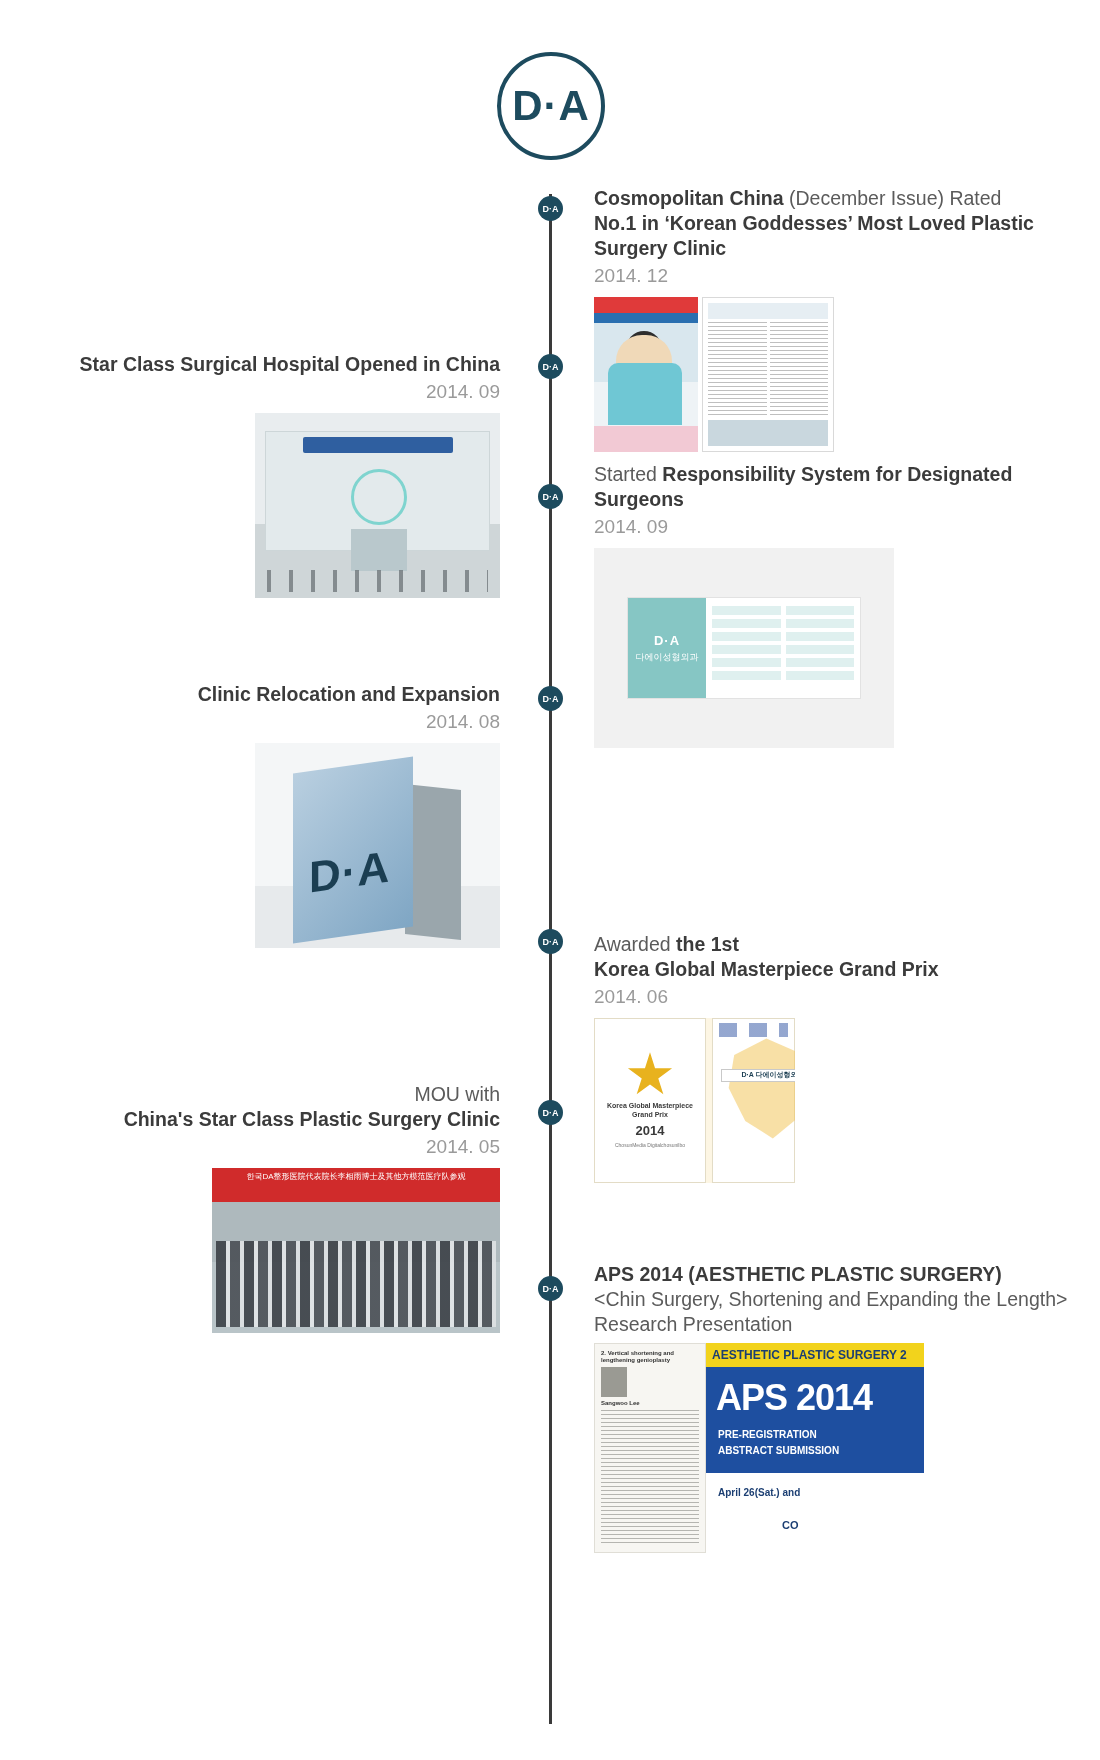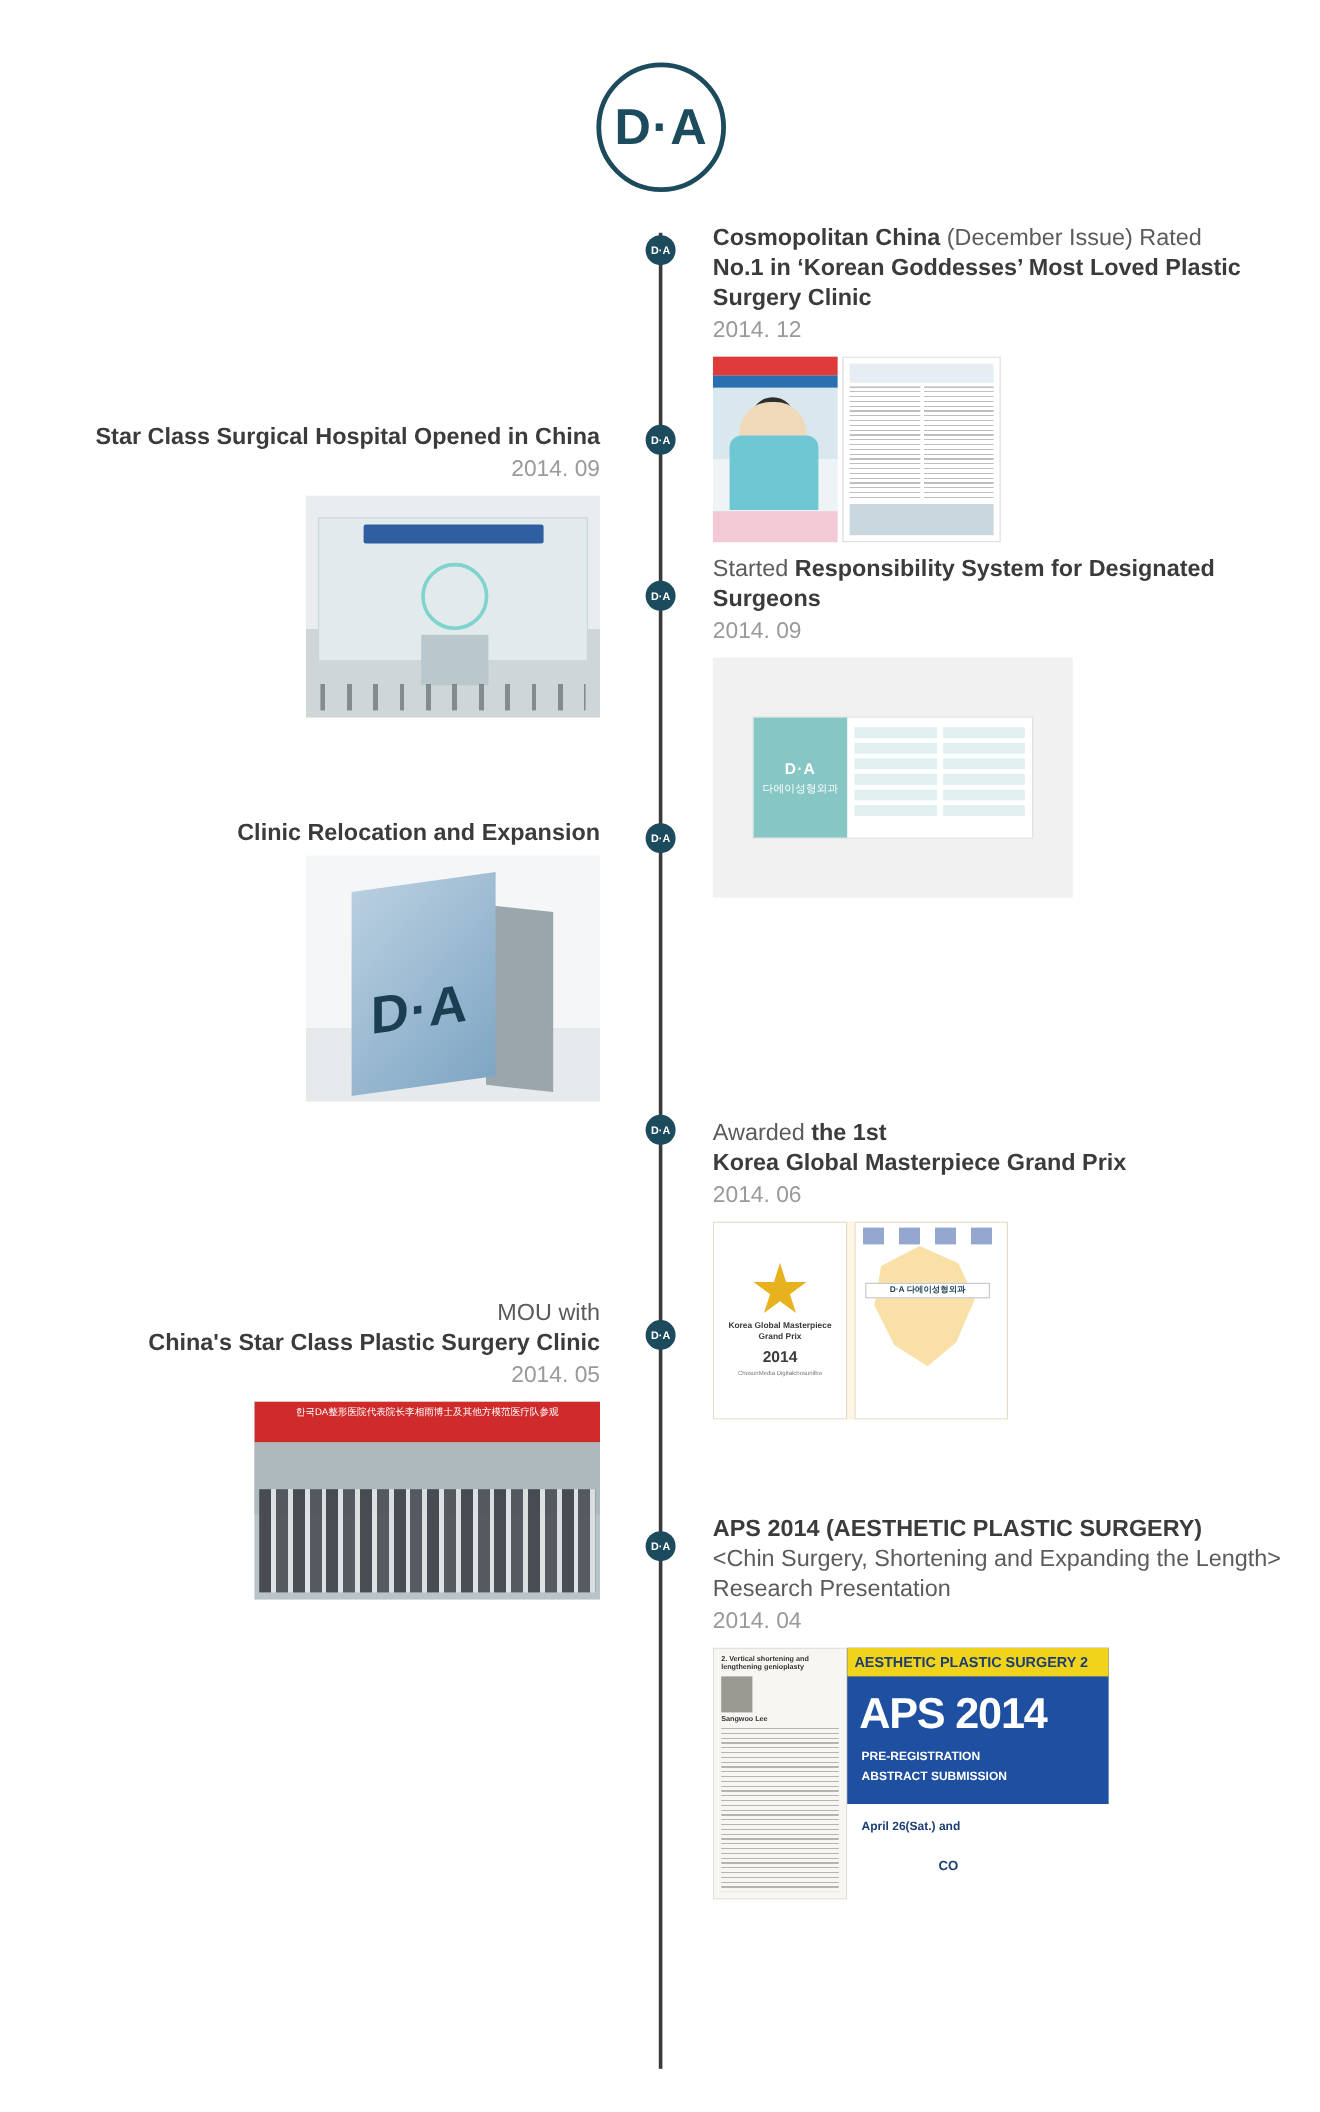--- a/index.html
+++ b/index.html
@@ -187,21 +187,21 @@
     background: #9aa6ac; transform: skewY(6deg);
   }
   .m-building .da {
     position: absolute; left: 54px; top: 104px;
     font-size: 44px; font-weight: bold; color: #1b3e52;
     transform: skewY(-8deg); letter-spacing: 1px;
   }
 
   
   .m-award {
-    width: 246px; height: 165px; background: #fdf6e4;
+    width: 201px; height: 165px; background: #fdf6e4;
     display: flex; gap: 6px; padding: 0;
   }
   .m-award .plaque {
     width: 112px; background: #ffffff; border: 1px solid #e3dcc6;
     display: flex; flex-direction: column; align-items: center; justify-content: center;
     gap: 4px; padding: 4px; text-align: center;
   }
   .m-award .star {
     width: 46px; height: 46px; background: #e8b21e;
     clip-path: polygon(50% 0%, 61% 35%, 98% 35%, 68% 57%, 79% 91%, 50% 70%, 21% 91%, 32% 57%, 2% 35%, 39% 35%);
@@ -373,20 +373,21 @@
               <div class="nrow"></div>
             </div>
           </div>
         </div>
       </div>
     </div>
   </div>
 
   <div class="entry left" style="top:678px">
     <div class="title">Clinic Relocation and Expansion</div>
+    <div class="date">2014. 08</div>
     <div class="media">
       <div class="shot m-building">
         <div class="tower2"></div>
         <div class="tower"></div>
         <div class="da">D·A</div>
       </div>
     </div>
   </div>
 
   <div class="entry right" style="top:928px">
@@ -427,21 +428,20 @@
         <div class="row"></div>
       </div>
     </div>
   </div>
 
   <div class="entry right" style="top:1258px">
     <div class="title">
       <span>APS 2014 (AESTHETIC PLASTIC SURGERY)</span><br>
       <span class="thin">&lt;Chin Surgery, Shortening and Expanding the Length&gt; Research Presentation</span>
     </div>
-    <div class="date">2014. 04</div>
     <div class="media">
       <div class="shot m-aps">
         <div class="paper">
           <div class="ttl">2. Vertical shortening and lengthening genioplasty</div>
           <div class="portrait"></div>
           <div class="ttl">Sangwoo Lee</div>
           <div class="lines"></div>
         </div>
         <div class="poster">
           <div class="head">AESTHETIC PLASTIC SURGERY 2</div>

